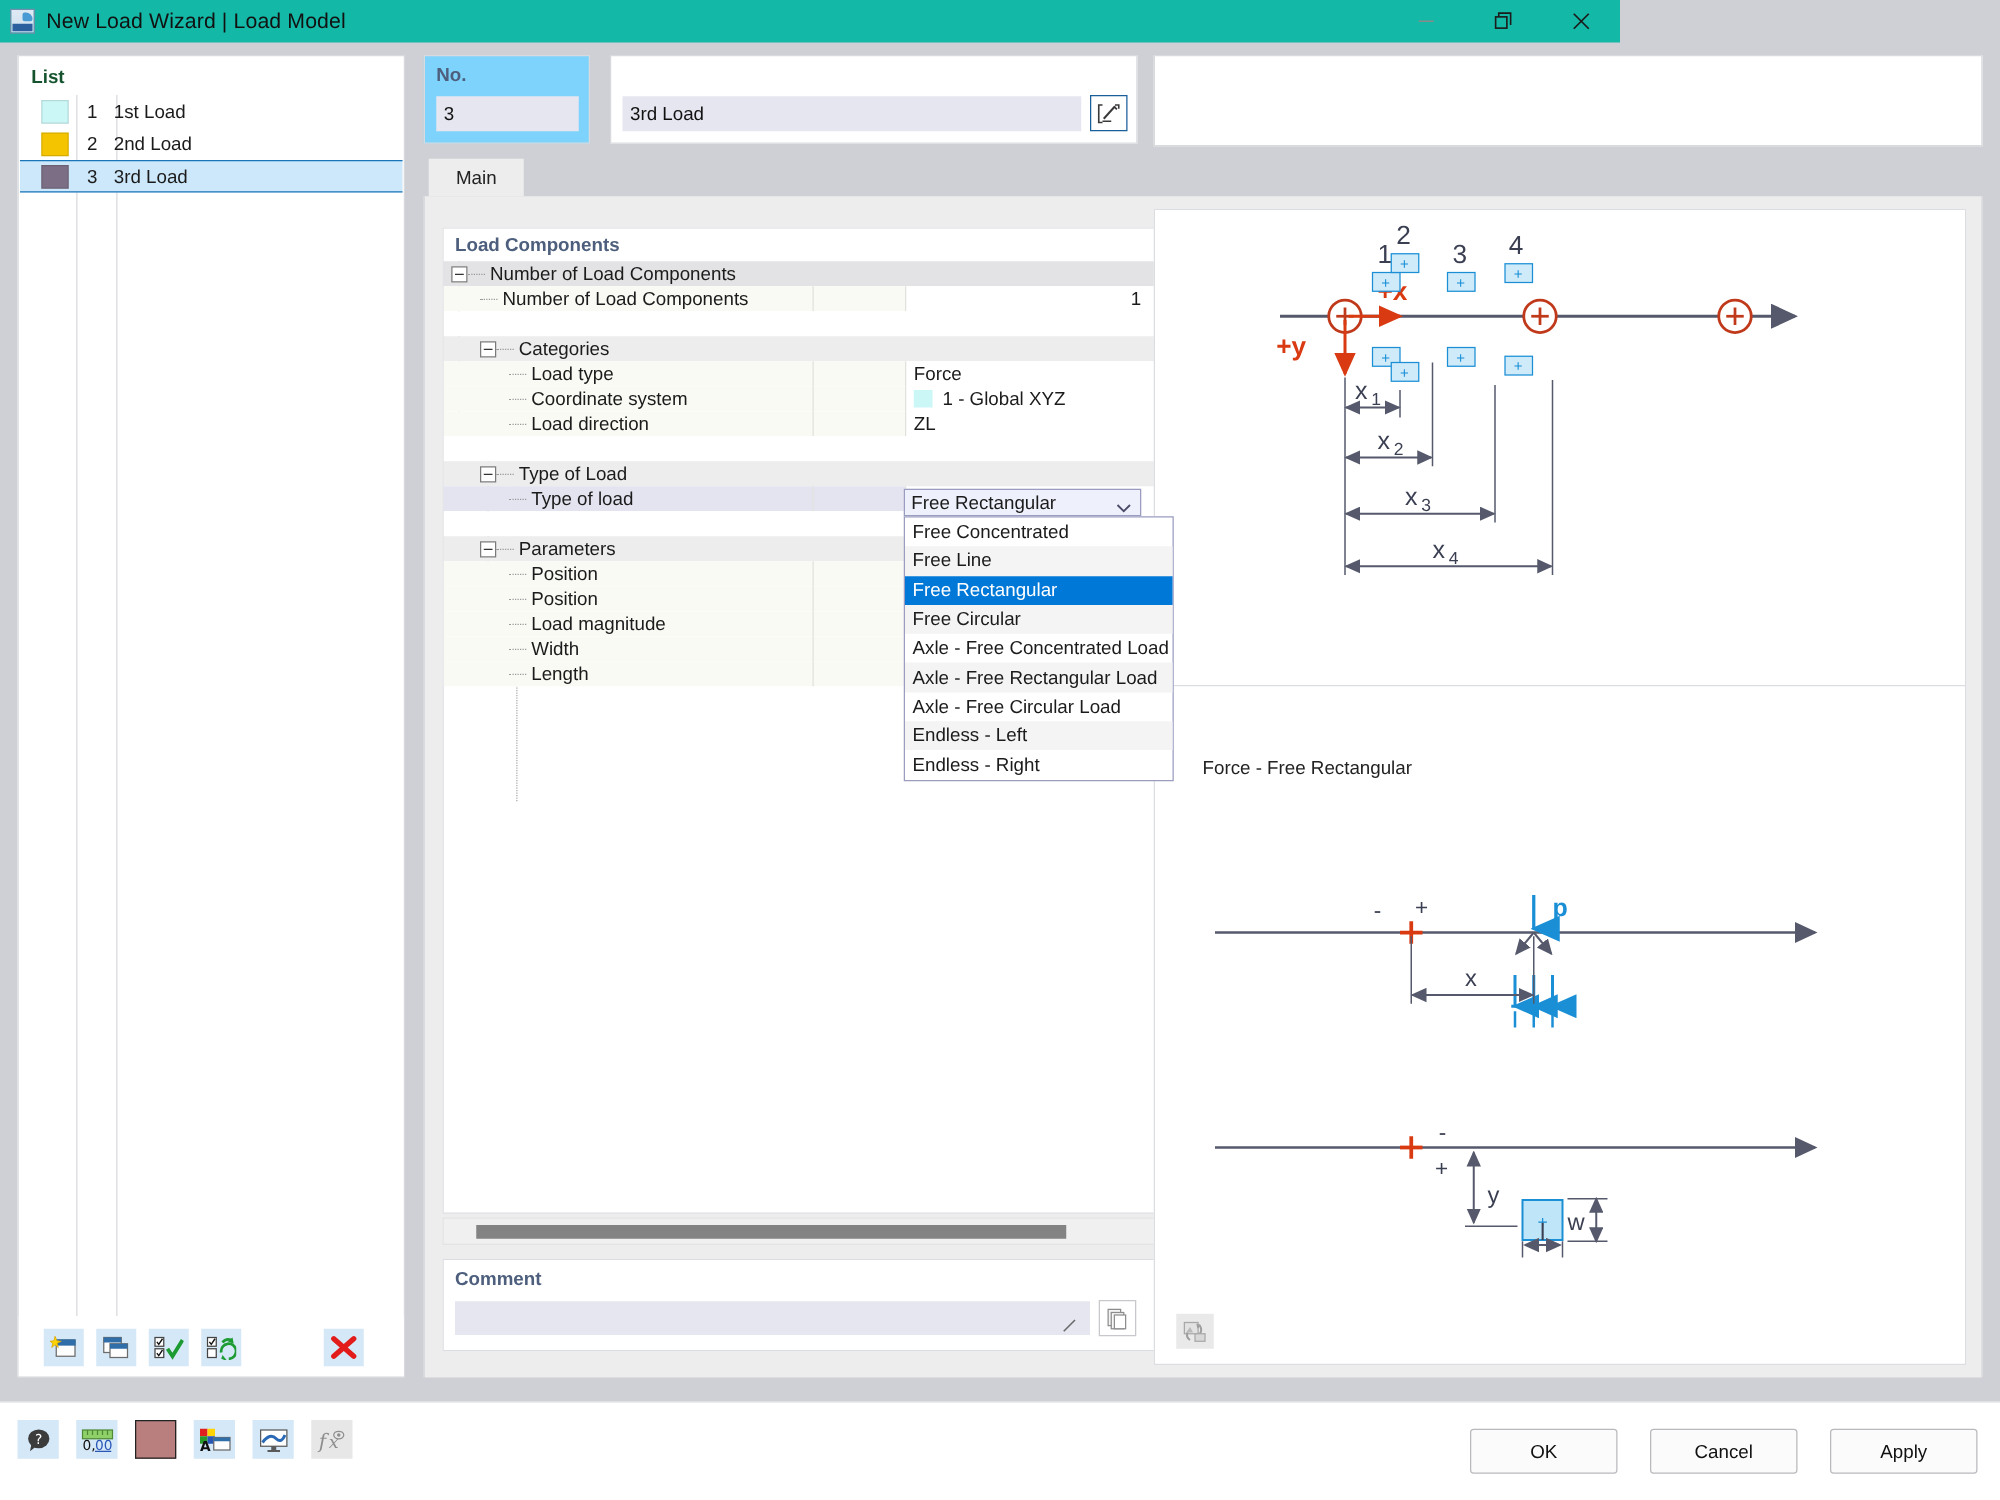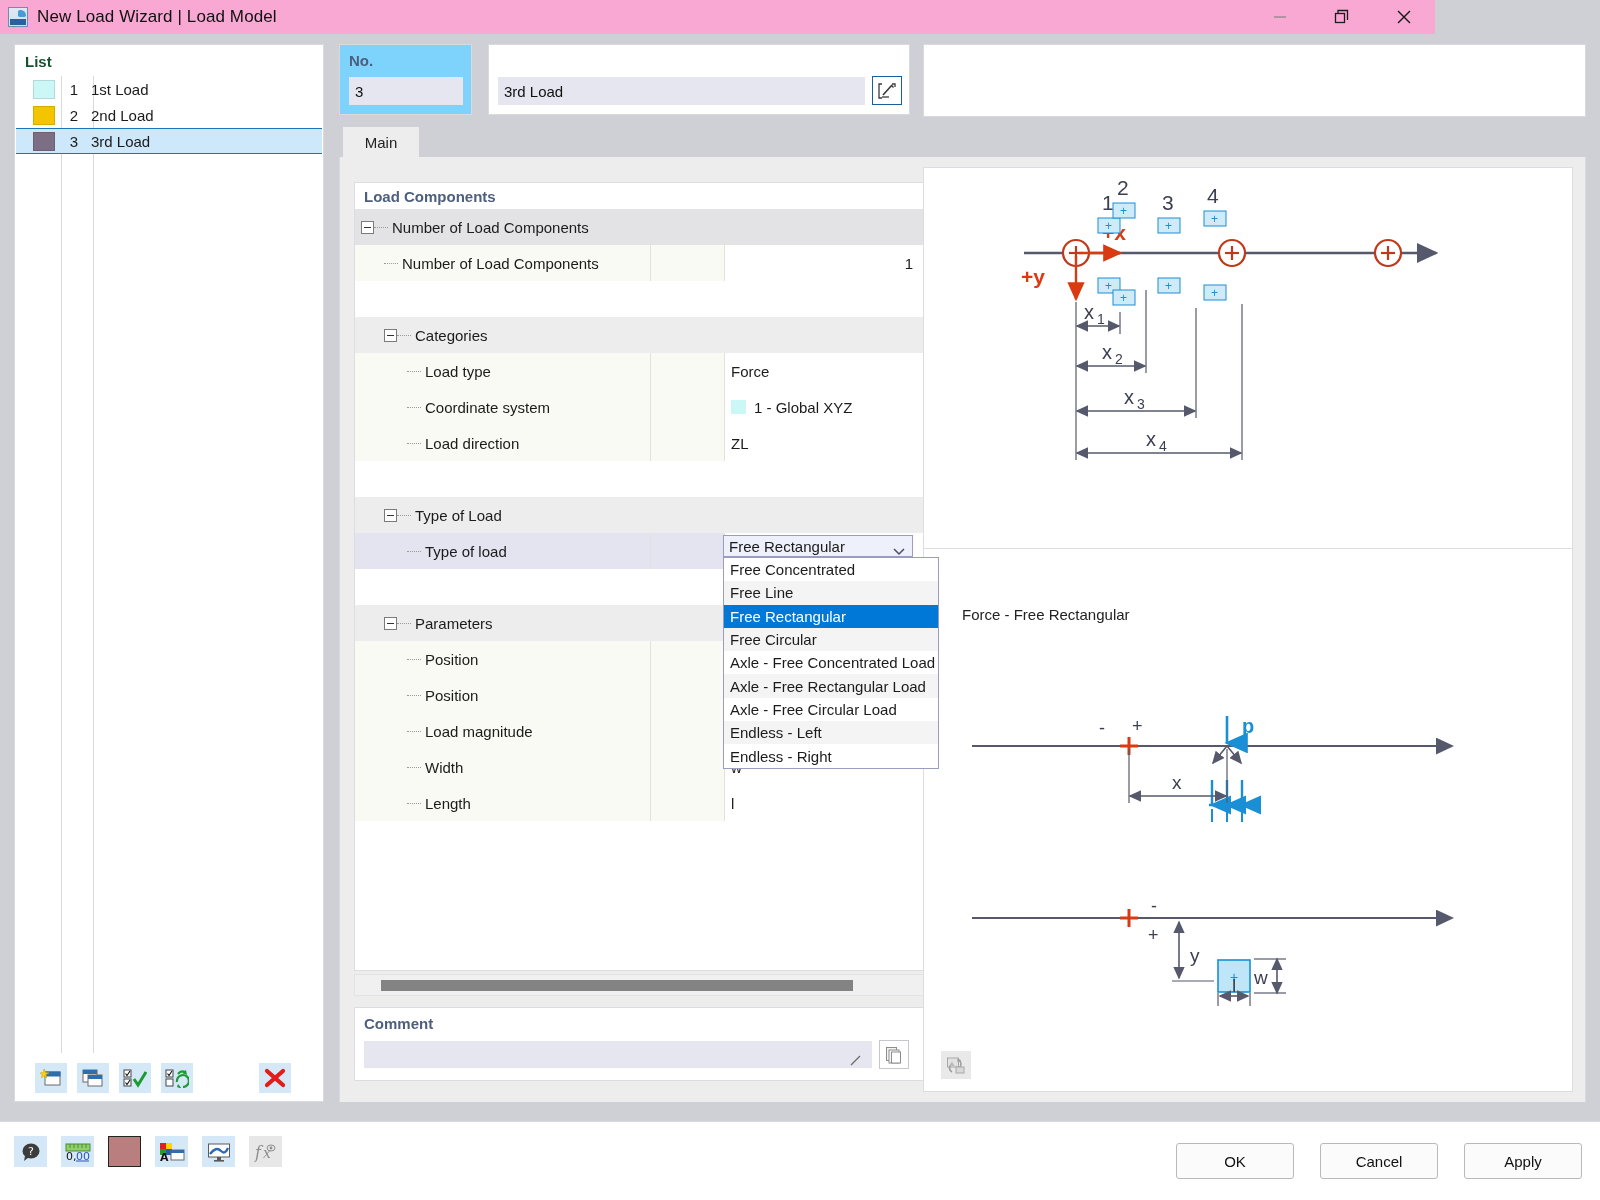--- a/index.html
+++ b/index.html
@@ -13,22 +13,22 @@
     background: #cfd0d5;
   }
   #app {
     position: relative;
     width: 1600px; height: 1200px;
     background: #cfd0d5;
   }
 
   
   .titlebar {
-    position: absolute; left: 0; top: 0; width: 1435px; height: 34px;
-    background: #f9a8d4;
+    position: absolute; left: 0; top: 0; width: 1296px; height: 34px;
+    background: #14b8a6;
     display: flex; align-items: center;
   }
   .titlebar .app-icon {
     width: 20px; height: 20px; margin-left: 8px; margin-right: 9px;
     position: relative; flex: 0 0 auto;
     background: linear-gradient(#dfe9f3,#cfe0ef);
     border: 1px solid #6d8fae;
   }
   .titlebar .app-icon:before{
     content:""; position:absolute; left:1px; bottom:1px; right:1px; height:6px;
@@ -142,21 +142,21 @@
   .tree-panel {
     position: absolute; left: 14px; top: 25px; width: 572px; height: 789px;
     background: #ffffff; border: 1px solid #dcdde1;
   }
   .tree-head {
     height: 26px; padding-left: 9px; display: flex; align-items: center;
     color: #4d5f7d; font-weight: bold; font-size: 15px; background: #ffffff;
   }
   .tree-body { position: relative; }
   .trow {
-    position: relative; height: 36px; display: flex; align-items: center;
+    position: relative; height: 20px; display: flex; align-items: center;
     font-size: 15px; white-space: nowrap;
   }
   .trow.group { background: #e3e3e5; }
   .trow.sub   { background: #ededed; }
   .trow.leaf  { background: #fafaf5; }
   .trow.white { background: #ffffff; }
   .trow.sel   { background: #e4e4f1; }
   .trow .c1 { width: 295px; flex: 0 0 auto; position: relative; height: 100%; display:flex; align-items:center; }
   .trow .c2 { width: 74px; flex: 0 0 auto; height: 100%; border-left: 1px solid #e2e2dd; }
   .trow .c3 { flex: 1 1 auto; height: 100%; border-left: 1px solid #e2e2dd; display:flex; align-items:center; padding-left:6px; background:#ffffff;}

